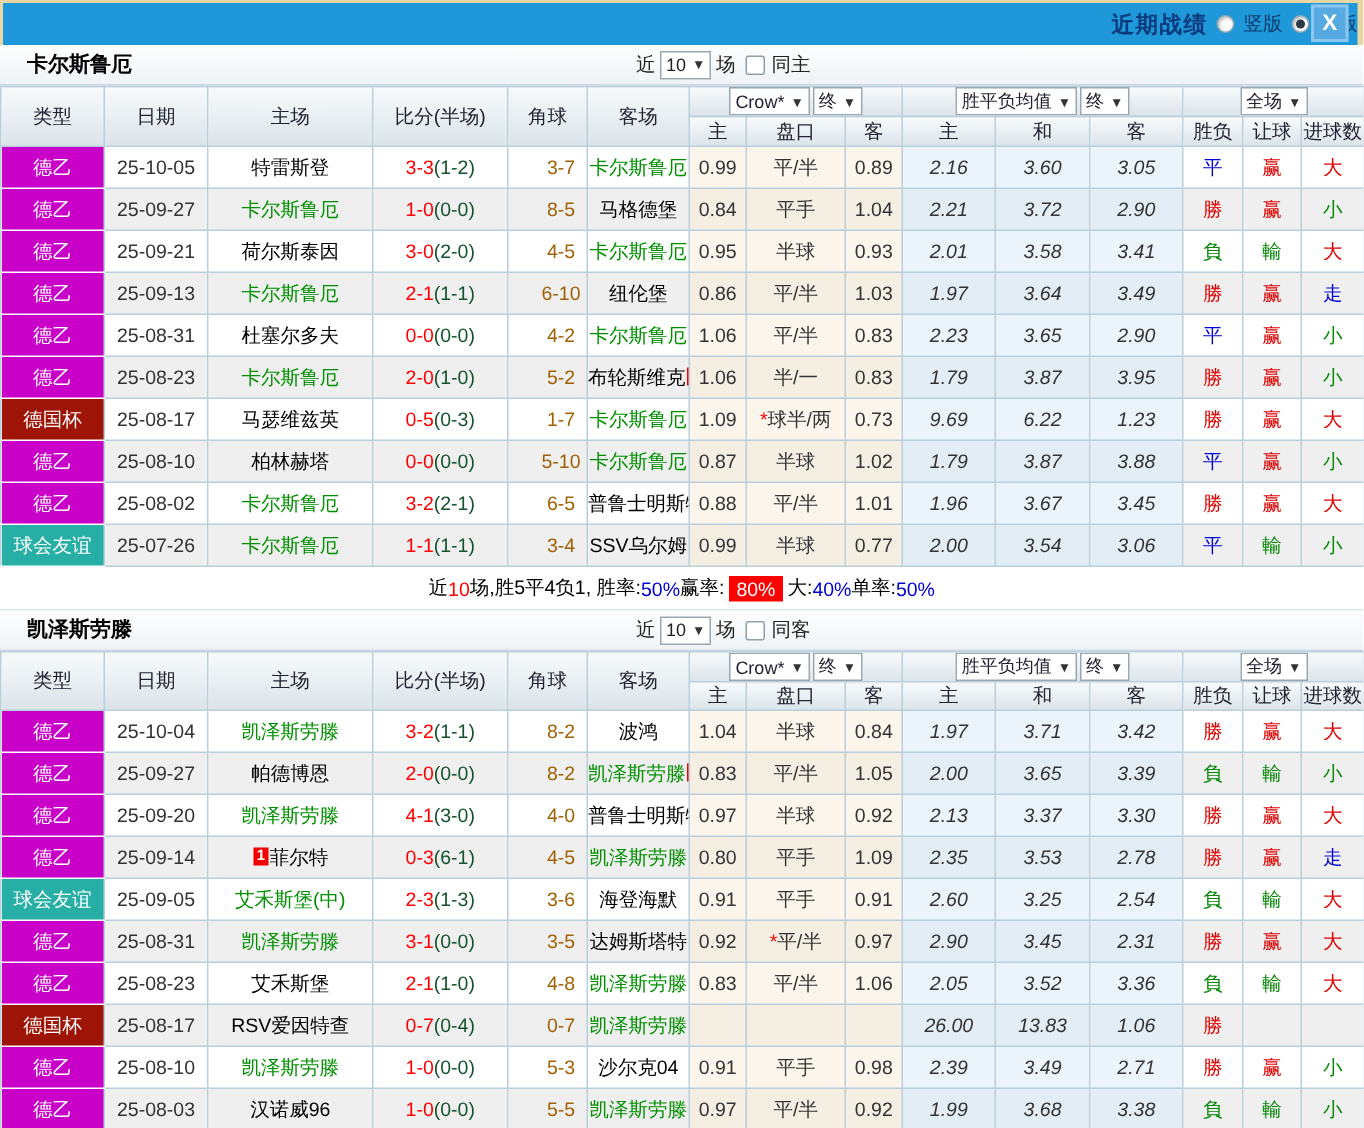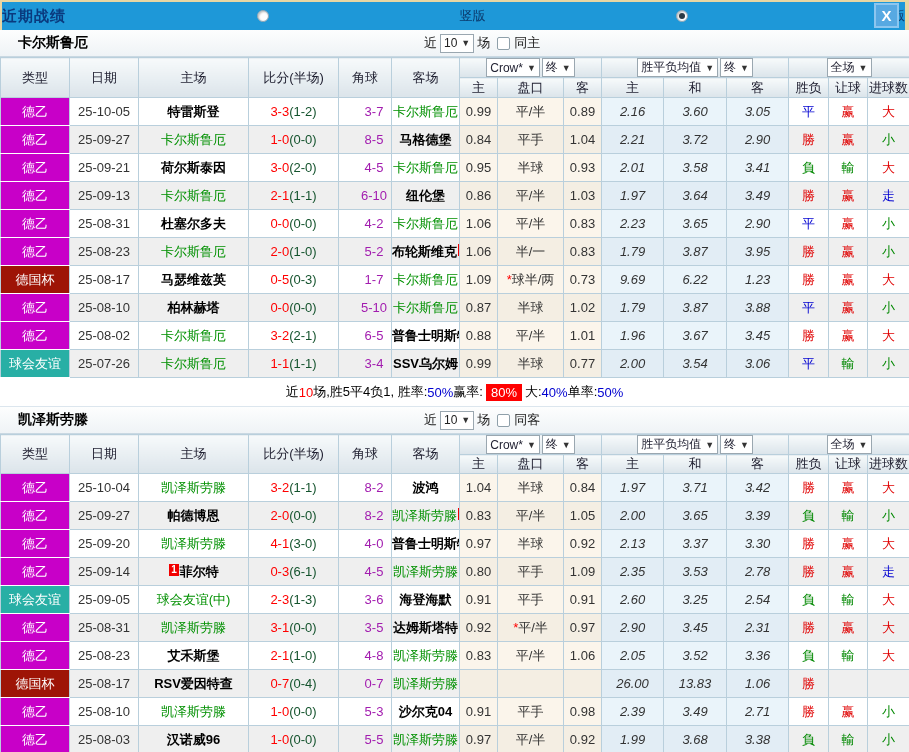--- a/index.html
+++ b/index.html
@@ -14,21 +14,21 @@
     --c-blue:#0000D0;
     --c-border:#B9CFDC;
   }
   *{box-sizing:border-box;}
   html,body{margin:0;padding:0;}
   body{font-family:"Liberation Sans","DejaVu Sans",sans-serif;}
   .screen{width:909px;height:752px;background:#fff;overflow:hidden;position:relative;}
 
   
   .titlebar-outer{background:#E8D6A3;padding:2px 4px 0 2px;}
-  .titlebar{background:var(--c-bar);height:28px;position:relative;display:flex;align-items:center;justify-content:space-between;gap:6px;}
+  .titlebar{background:var(--c-bar);height:28px;position:relative;display:flex;align-items:center;justify-content:flex-end;gap:6px;}
   .dlg-title{color:var(--c-title);font-weight:bold;font-size:15px;letter-spacing:1px;}
   .radio{width:12px;height:12px;border-radius:50%;background:#fdfdfd;border:1px solid #8fa6b5;display:inline-block;position:relative;box-shadow:inset 1px 1px 2px rgba(0,0,0,.25);cursor:pointer;}
   .radio.sel::after{content:"";position:absolute;left:2px;top:2px;width:6px;height:6px;border-radius:50%;background:#2b3a45;}
   .radio-label{color:#0B3B6E;font-size:13px;}
   .closebtn{position:absolute;right:6px;top:1px;width:25px;height:25px;background:#57A9E2;border:2px solid #8CC6EF;color:#fff;font-weight:bold;font-size:15px;line-height:21px;text-align:center;cursor:pointer;}
 
   
   .filter-row{height:27px;background:linear-gradient(#FDFEFE,#EFF3F6);border-bottom:1px solid #C9D8E2;position:relative;display:flex;align-items:center;}
   .team-name{font-weight:bold;font-size:14px;color:#000;margin-left:18px;}
   .filter-controls{position:absolute;left:424px;display:flex;align-items:center;gap:3px;font-size:13px;color:#222;}
@@ -46,23 +46,23 @@
   tbody tr.even td{background:#EFEFEF;}
   td.col-odds{background:#FBF5EB !important;}
   td.col-mean{background:#EAF4FA !important;font-style:italic;}
   tbody tr.even td.col-odds{background:#F4EEE3 !important;}
   tbody tr.even td.col-mean{background:#E2EDF5 !important;}
   td.type-cell{color:#fff;border-top-color:#fff;border-bottom-color:#fff;}
   td.type-de2{background:var(--c-league2) !important;}
   td.type-cup{background:var(--c-cup) !important;}
   td.type-fr{background:var(--c-friendly) !important;}
   .team-green{color:var(--c-team-green);}
-  .team-dark{color:#000;font-weight:bold;}
+  .team-dark{color:#000;}
   .ft{color:#F00;} .ht{color:#14532d;}
-  td.corner-cell{color:#a21caf;padding-left:18px;}
+  td.corner-cell{color:#a16207;padding-left:18px;}
   .star{color:#F00;}
   .res-r{color:var(--c-red);} .res-g{color:var(--c-green);} .res-b{color:var(--c-blue);}
   .badge1{display:inline-block;background:#F20000;color:#fff;font-size:10px;font-weight:bold;line-height:12px;padding:0 2px;vertical-align:3px;margin:0 1px;}
   .hdr-widgets{display:flex;justify-content:center;gap:2px;align-items:flex-end;}
 
   
   .summary-row{height:29px;display:flex;align-items:center;justify-content:center;font-size:13px;color:#000;background:#fff;border-bottom:1px solid #DCE6EE;}
   .sum-b{color:#0000D0;} .sum-r{color:#F00;}
   .sum-badge{background:#F00;color:#fff;padding:1px 5px;margin:0 3px;}
 </style>
@@ -504,21 +504,21 @@
           <td class="col-mean">2.35</td>
           <td class="col-mean">3.53</td>
           <td class="col-mean">2.78</td>
           <td class="res-r">勝</td>
           <td class="res-r">赢</td>
           <td class="res-b">走</td>
         </tr>
         <tr class="odd">
           <td class="type-cell type-fr">球会友谊</td>
           <td class="date-cell">25-09-05</td>
-          <td class="team-cell"><span class="team-green">球会友谊(中)</span></td>
+          <td class="team-cell"><span class="team-green">艾禾斯堡(中)</span></td>
           <td class="score-cell"><span class="ft">2-3</span><span class="ht">(1-3)</span></td>
           <td class="corner-cell">3-6</td>
           <td class="team-cell"><span class="team-dark">海登海默</span></td>
           <td class="col-odds">0.91</td>
           <td class="col-odds">平手</td>
           <td class="col-odds">0.91</td>
           <td class="col-mean">2.60</td>
           <td class="col-mean">3.25</td>
           <td class="col-mean">2.54</td>
           <td class="res-g">負</td>

